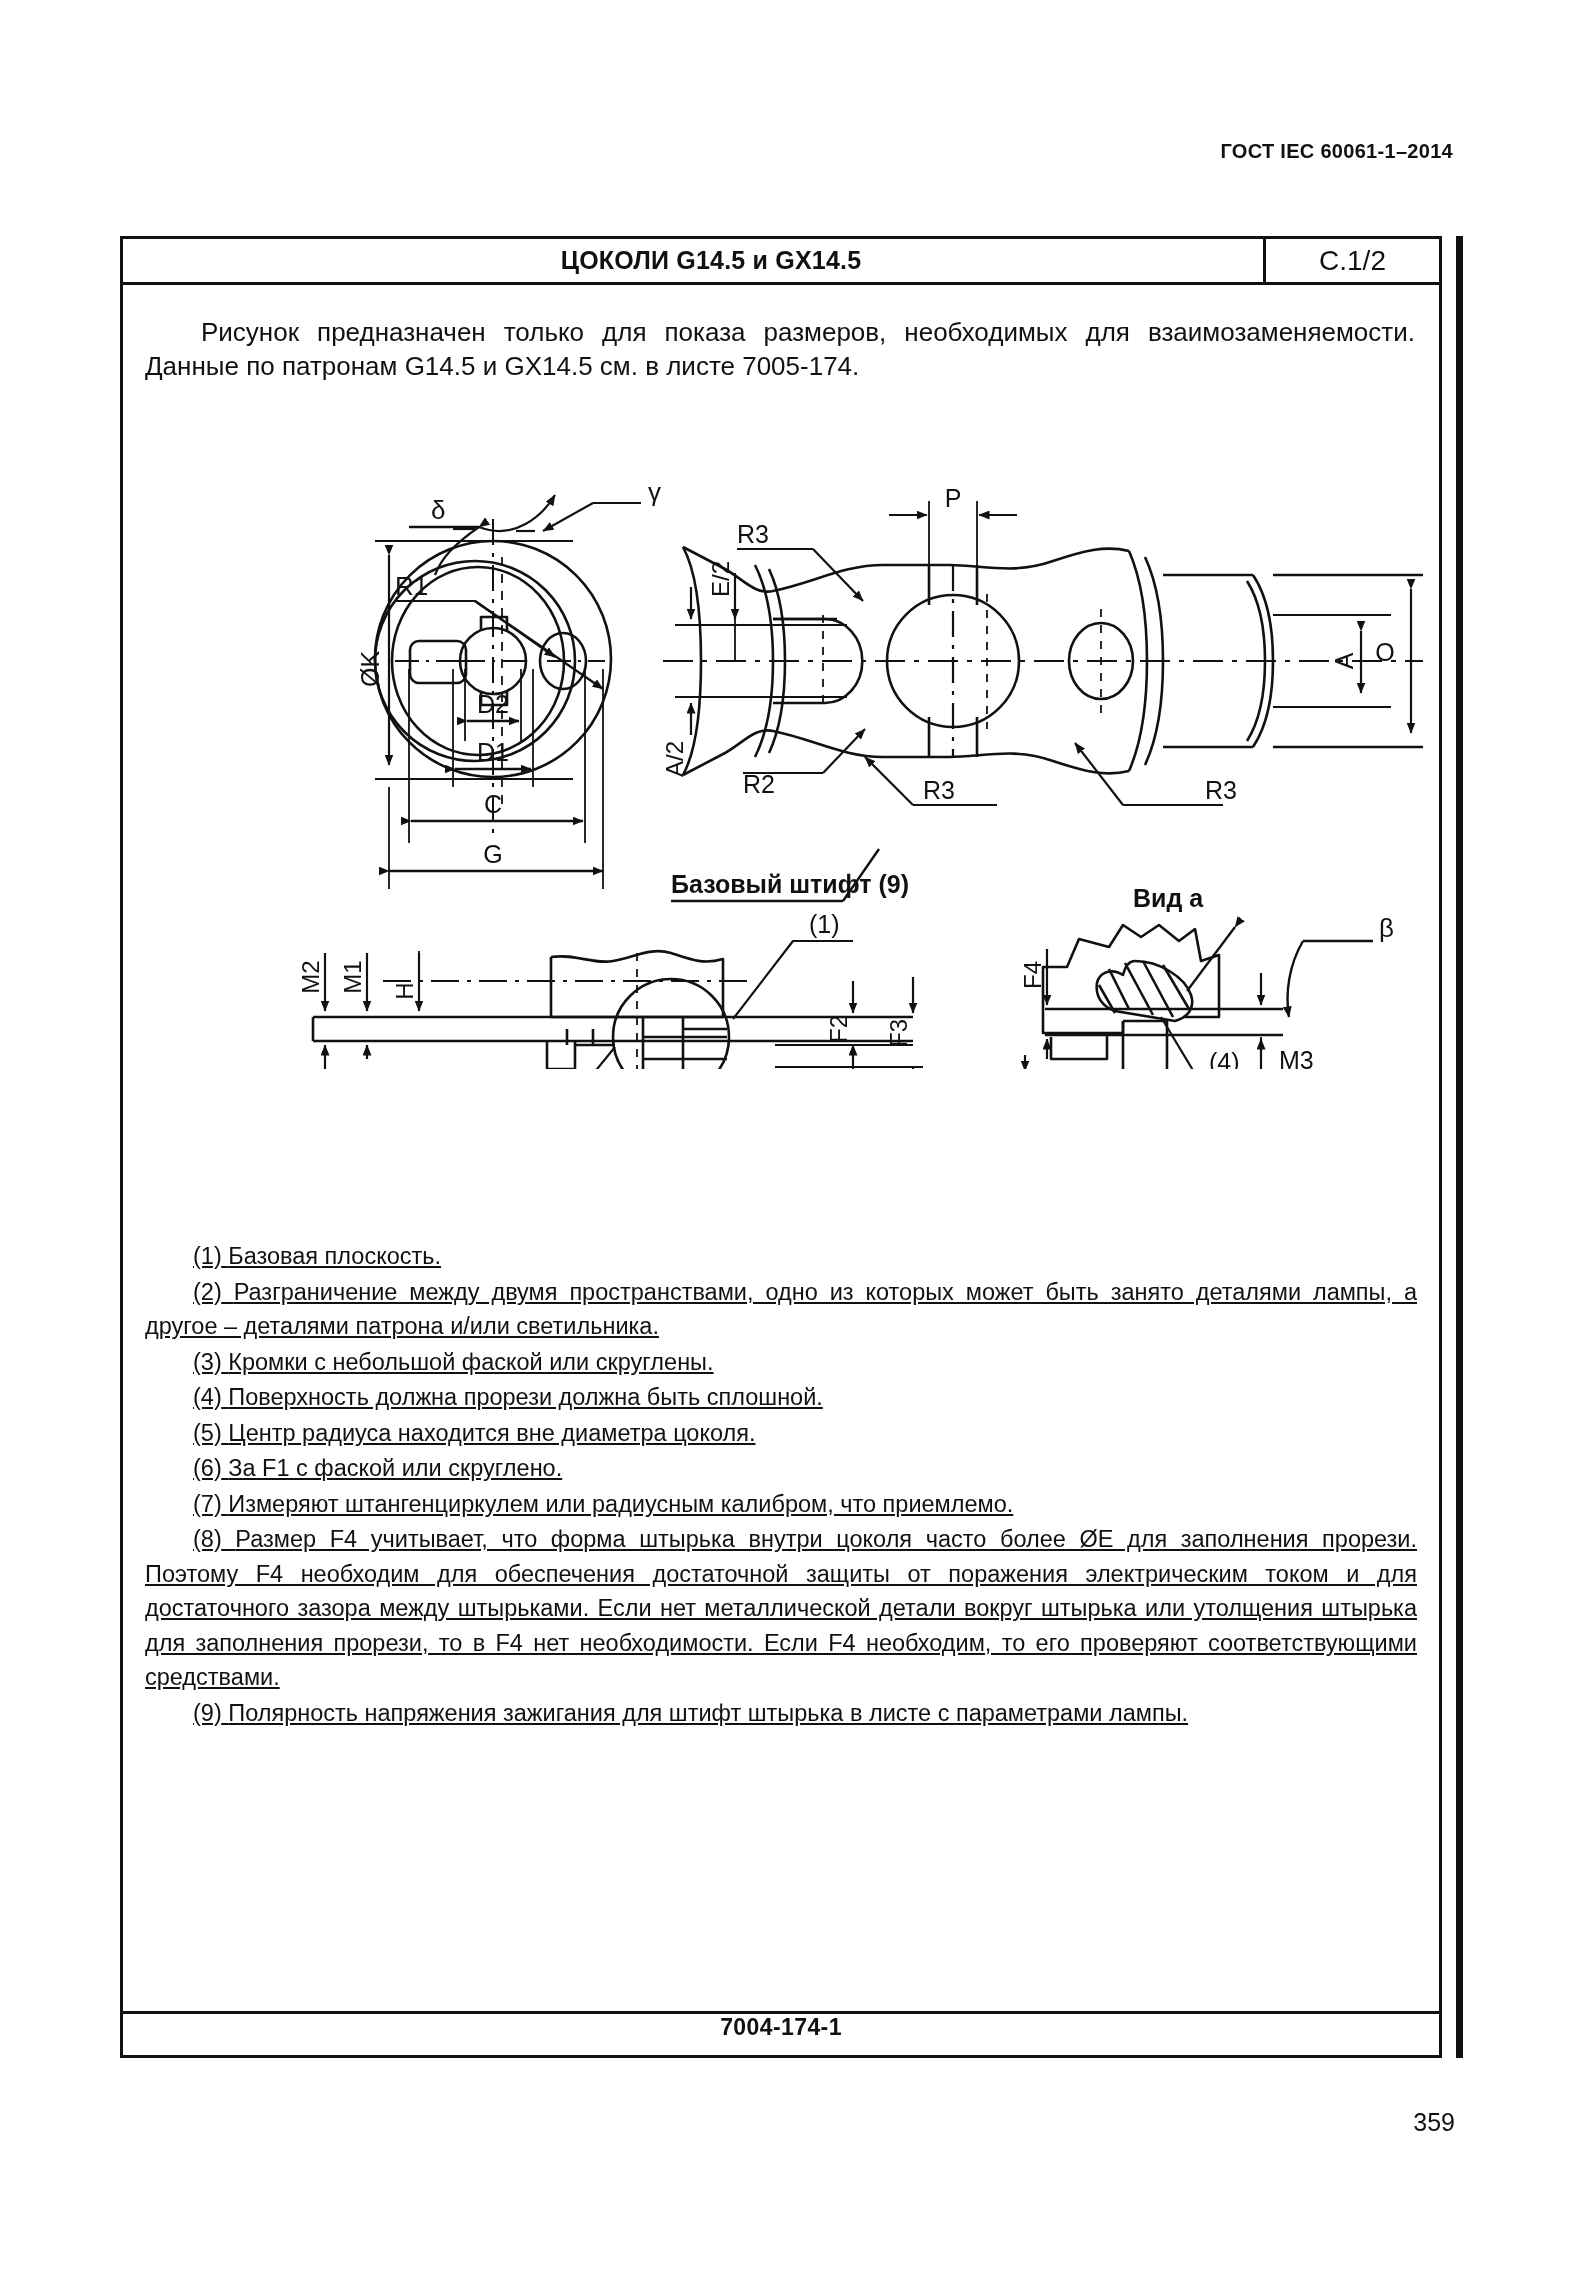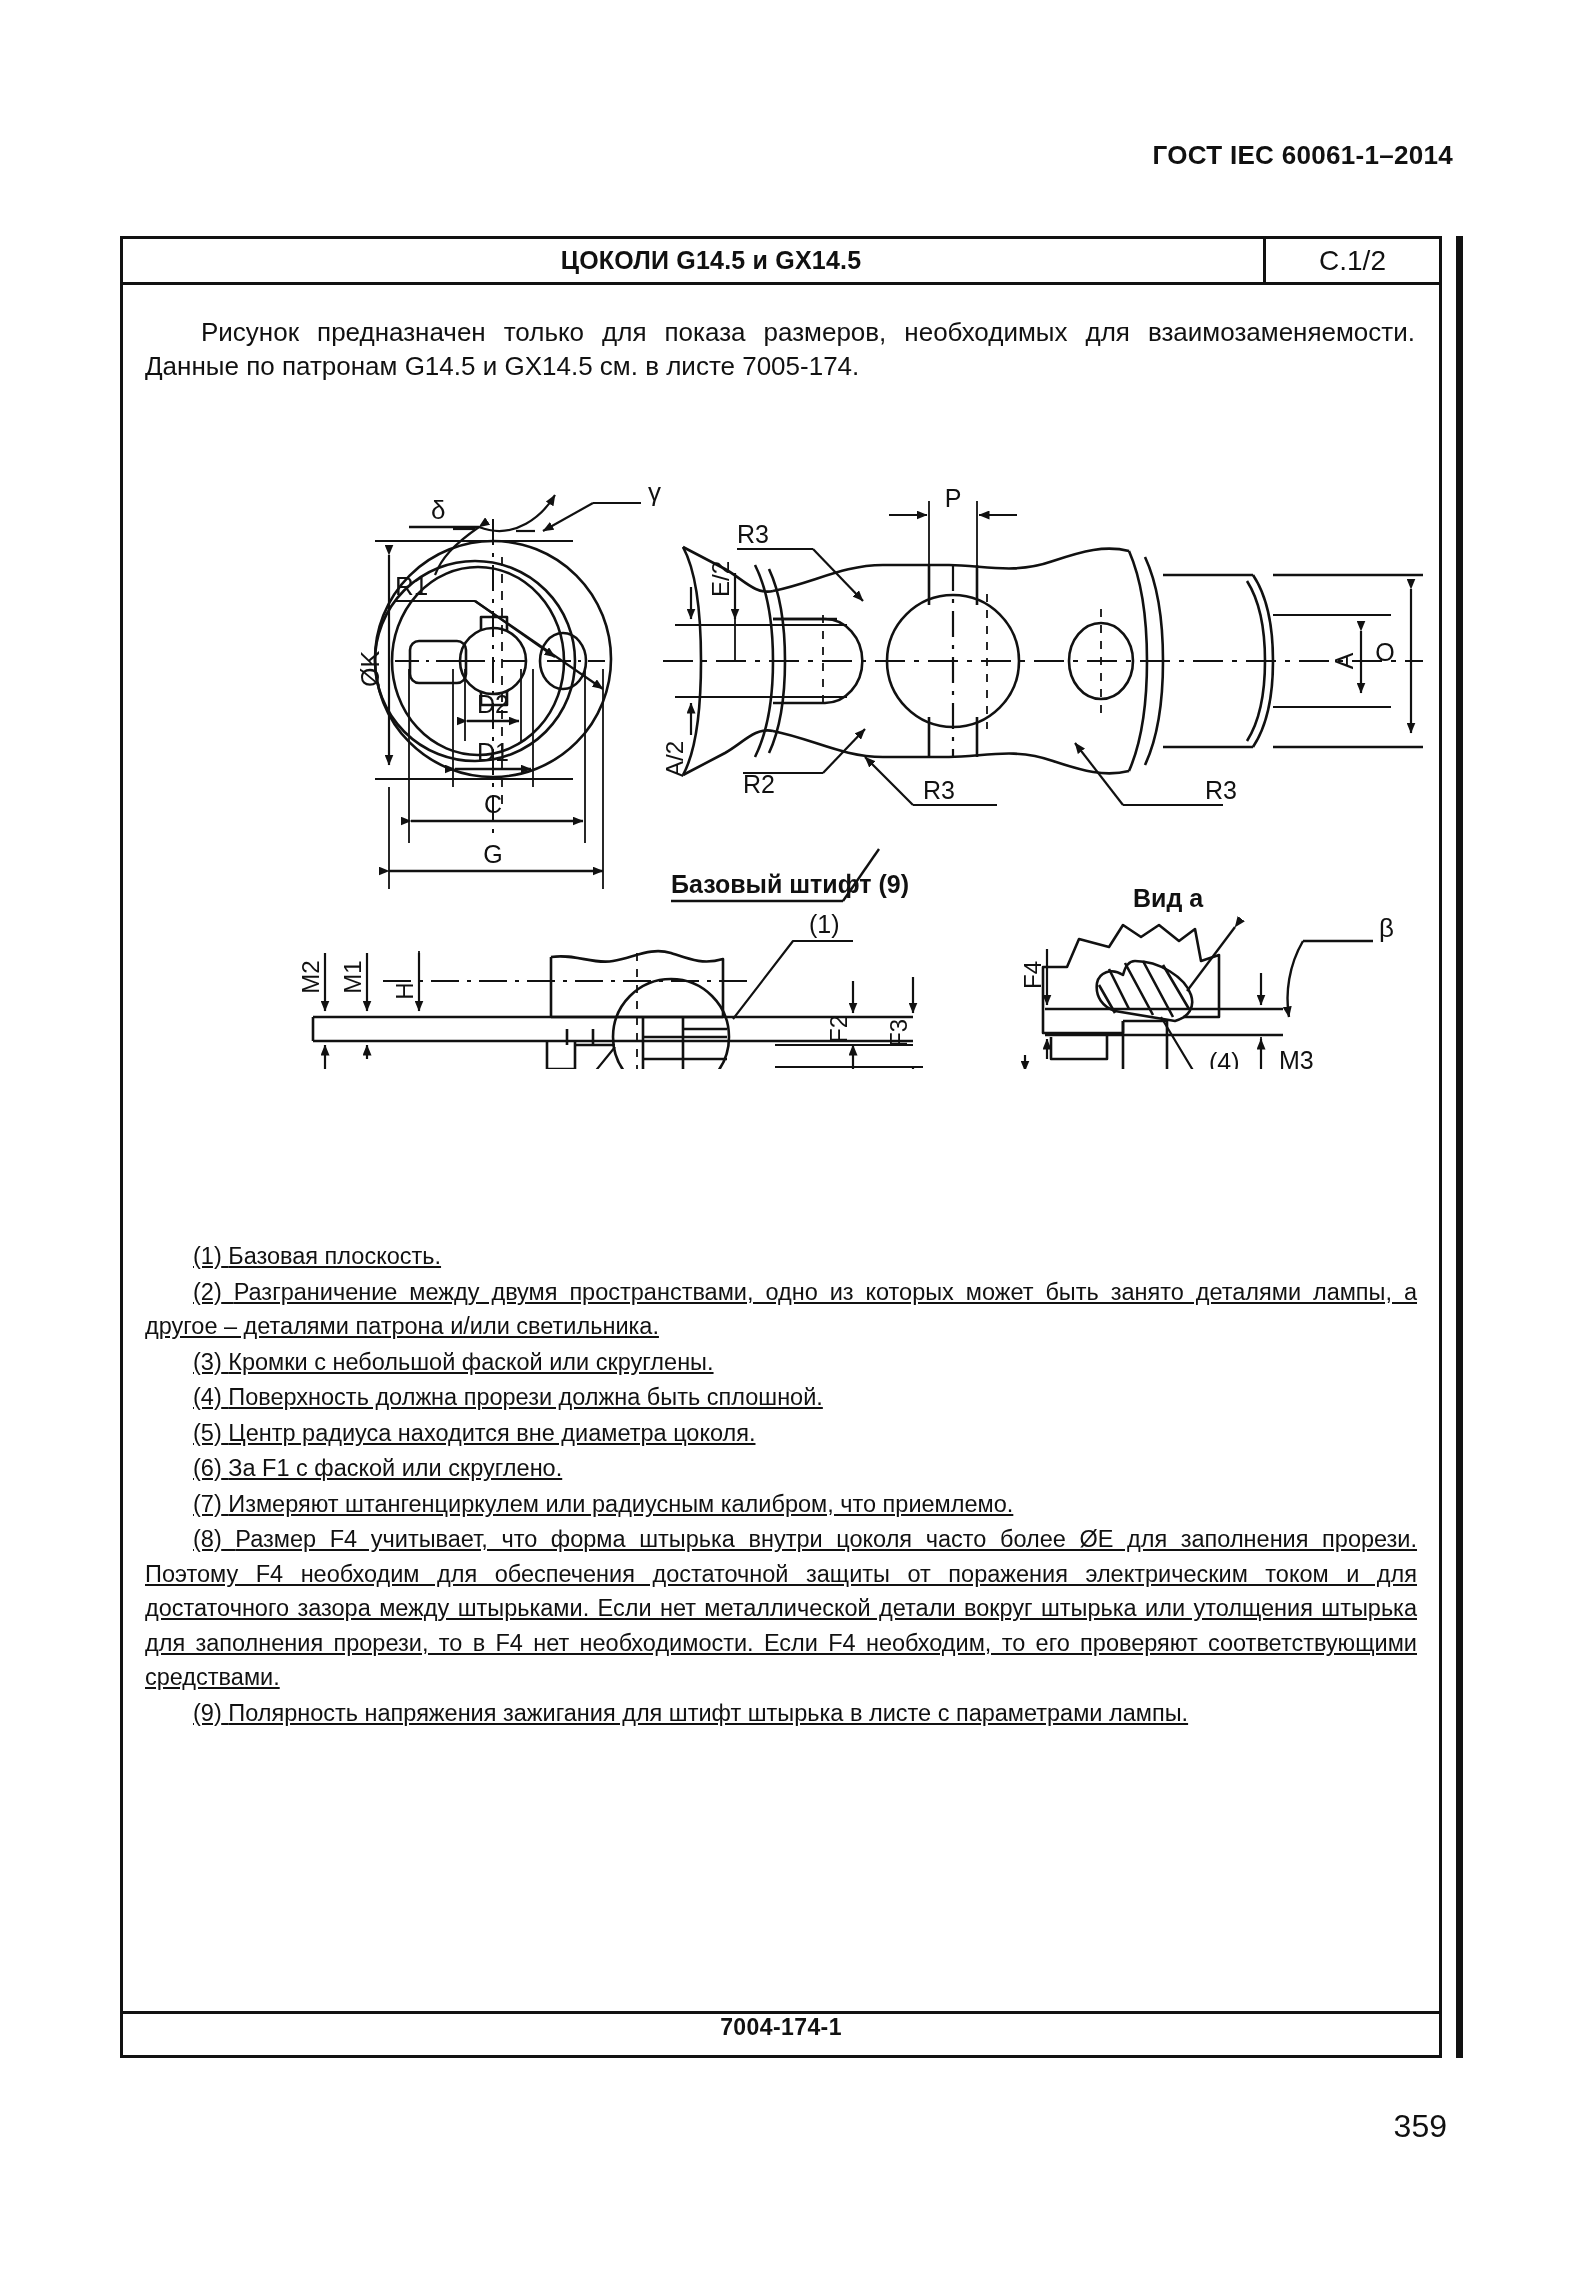--- a/index.html
+++ b/index.html
@@ -8,21 +8,21 @@
     width:1575px;height:2283px;position:relative;
     font-family:"Liberation Sans", sans-serif;
     color:#111;
     -webkit-font-smoothing:antialiased;
   }
   .page{position:absolute;inset:0;}
 
   
   .doc-header{
     position:absolute; top:140px; right:122px;
-    font-size:26px; font-weight:bold; letter-spacing:.3px;
+    font-size:20px; font-weight:bold; letter-spacing:.3px;
     white-space:nowrap;
   }
 
   
   .frame-outer{
     position:absolute; left:120px; top:236px;
     width:1336px; height:1822px;
     border-right:7px solid #111;
   }
 
@@ -76,22 +76,22 @@
 
   
   .draw{
     position:absolute; left:0; top:130px; width:1322px; height:700px;
     overflow:hidden;
   }
   .draw svg{display:block;}
 
   
   .page-number{
-    position:absolute; right:128px; top:2108px;
-    font-size:32px;
+    position:absolute; right:120px; top:2108px;
+    font-size:25px;
   }
 </style>
 </head>
 <body>
 
 <div class="page">
 
   <div class="doc-header">ГОСТ IEC 60061-1–2014</div>
 
   <div class="frame-outer"></div>

